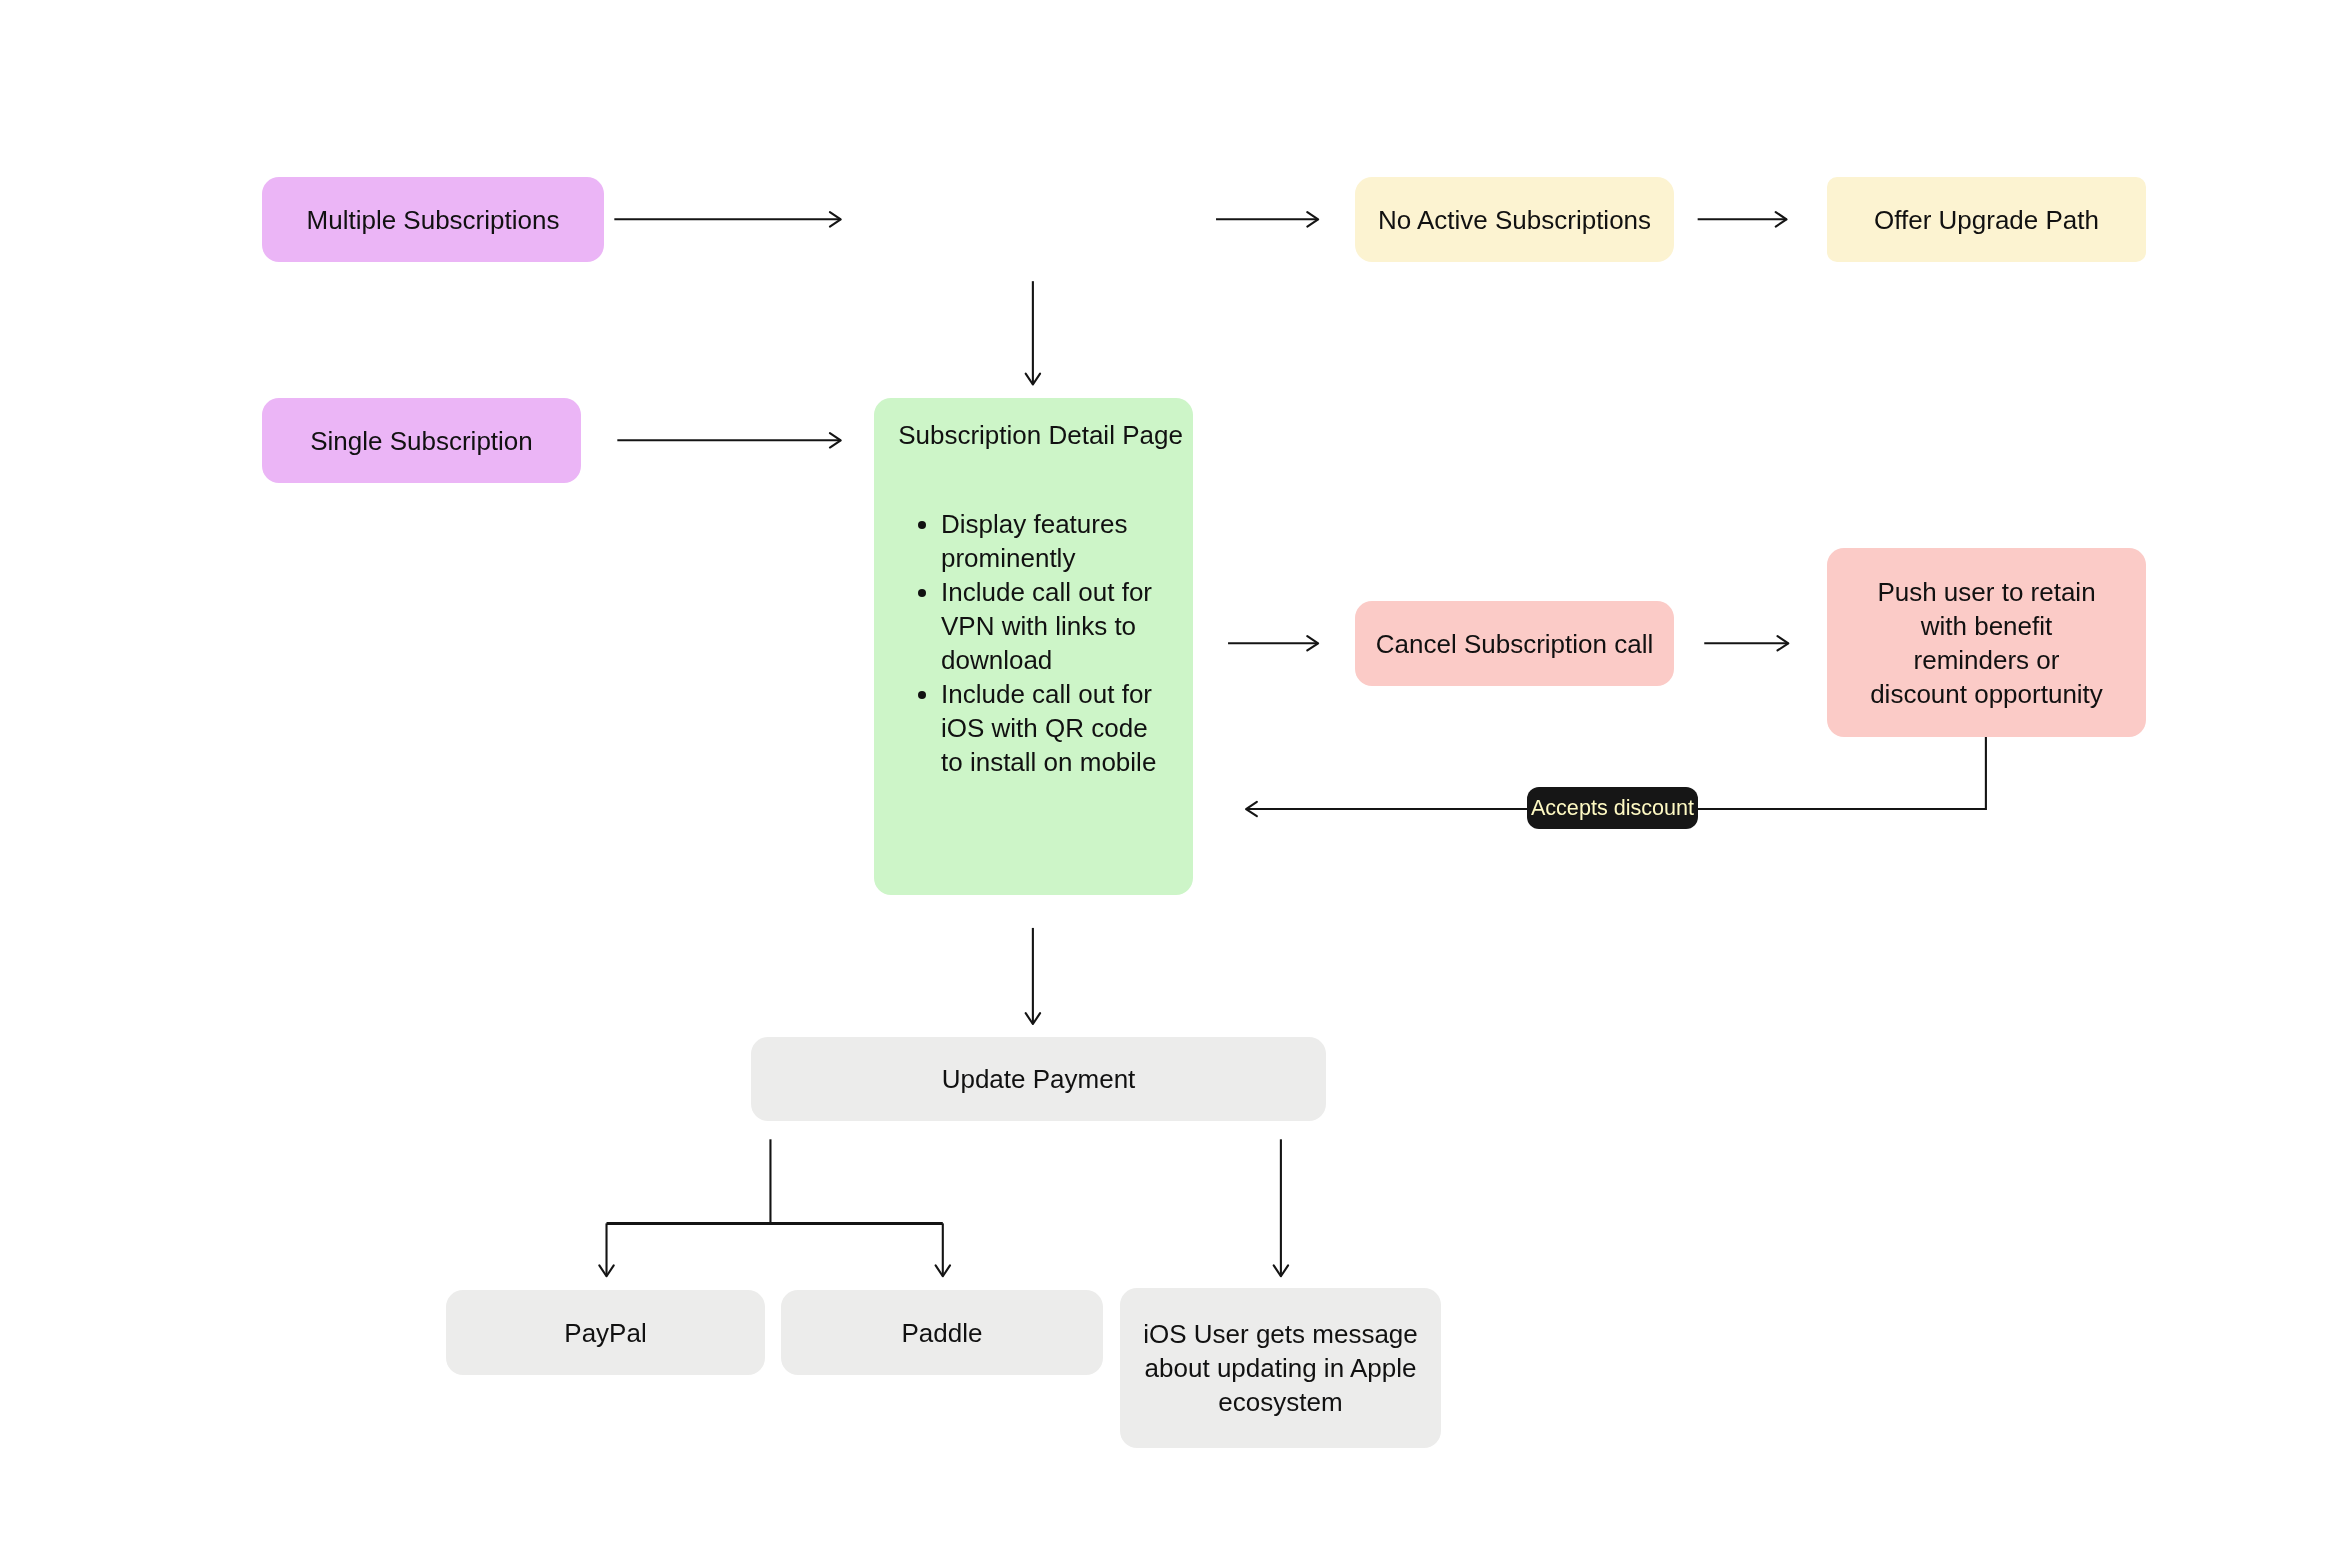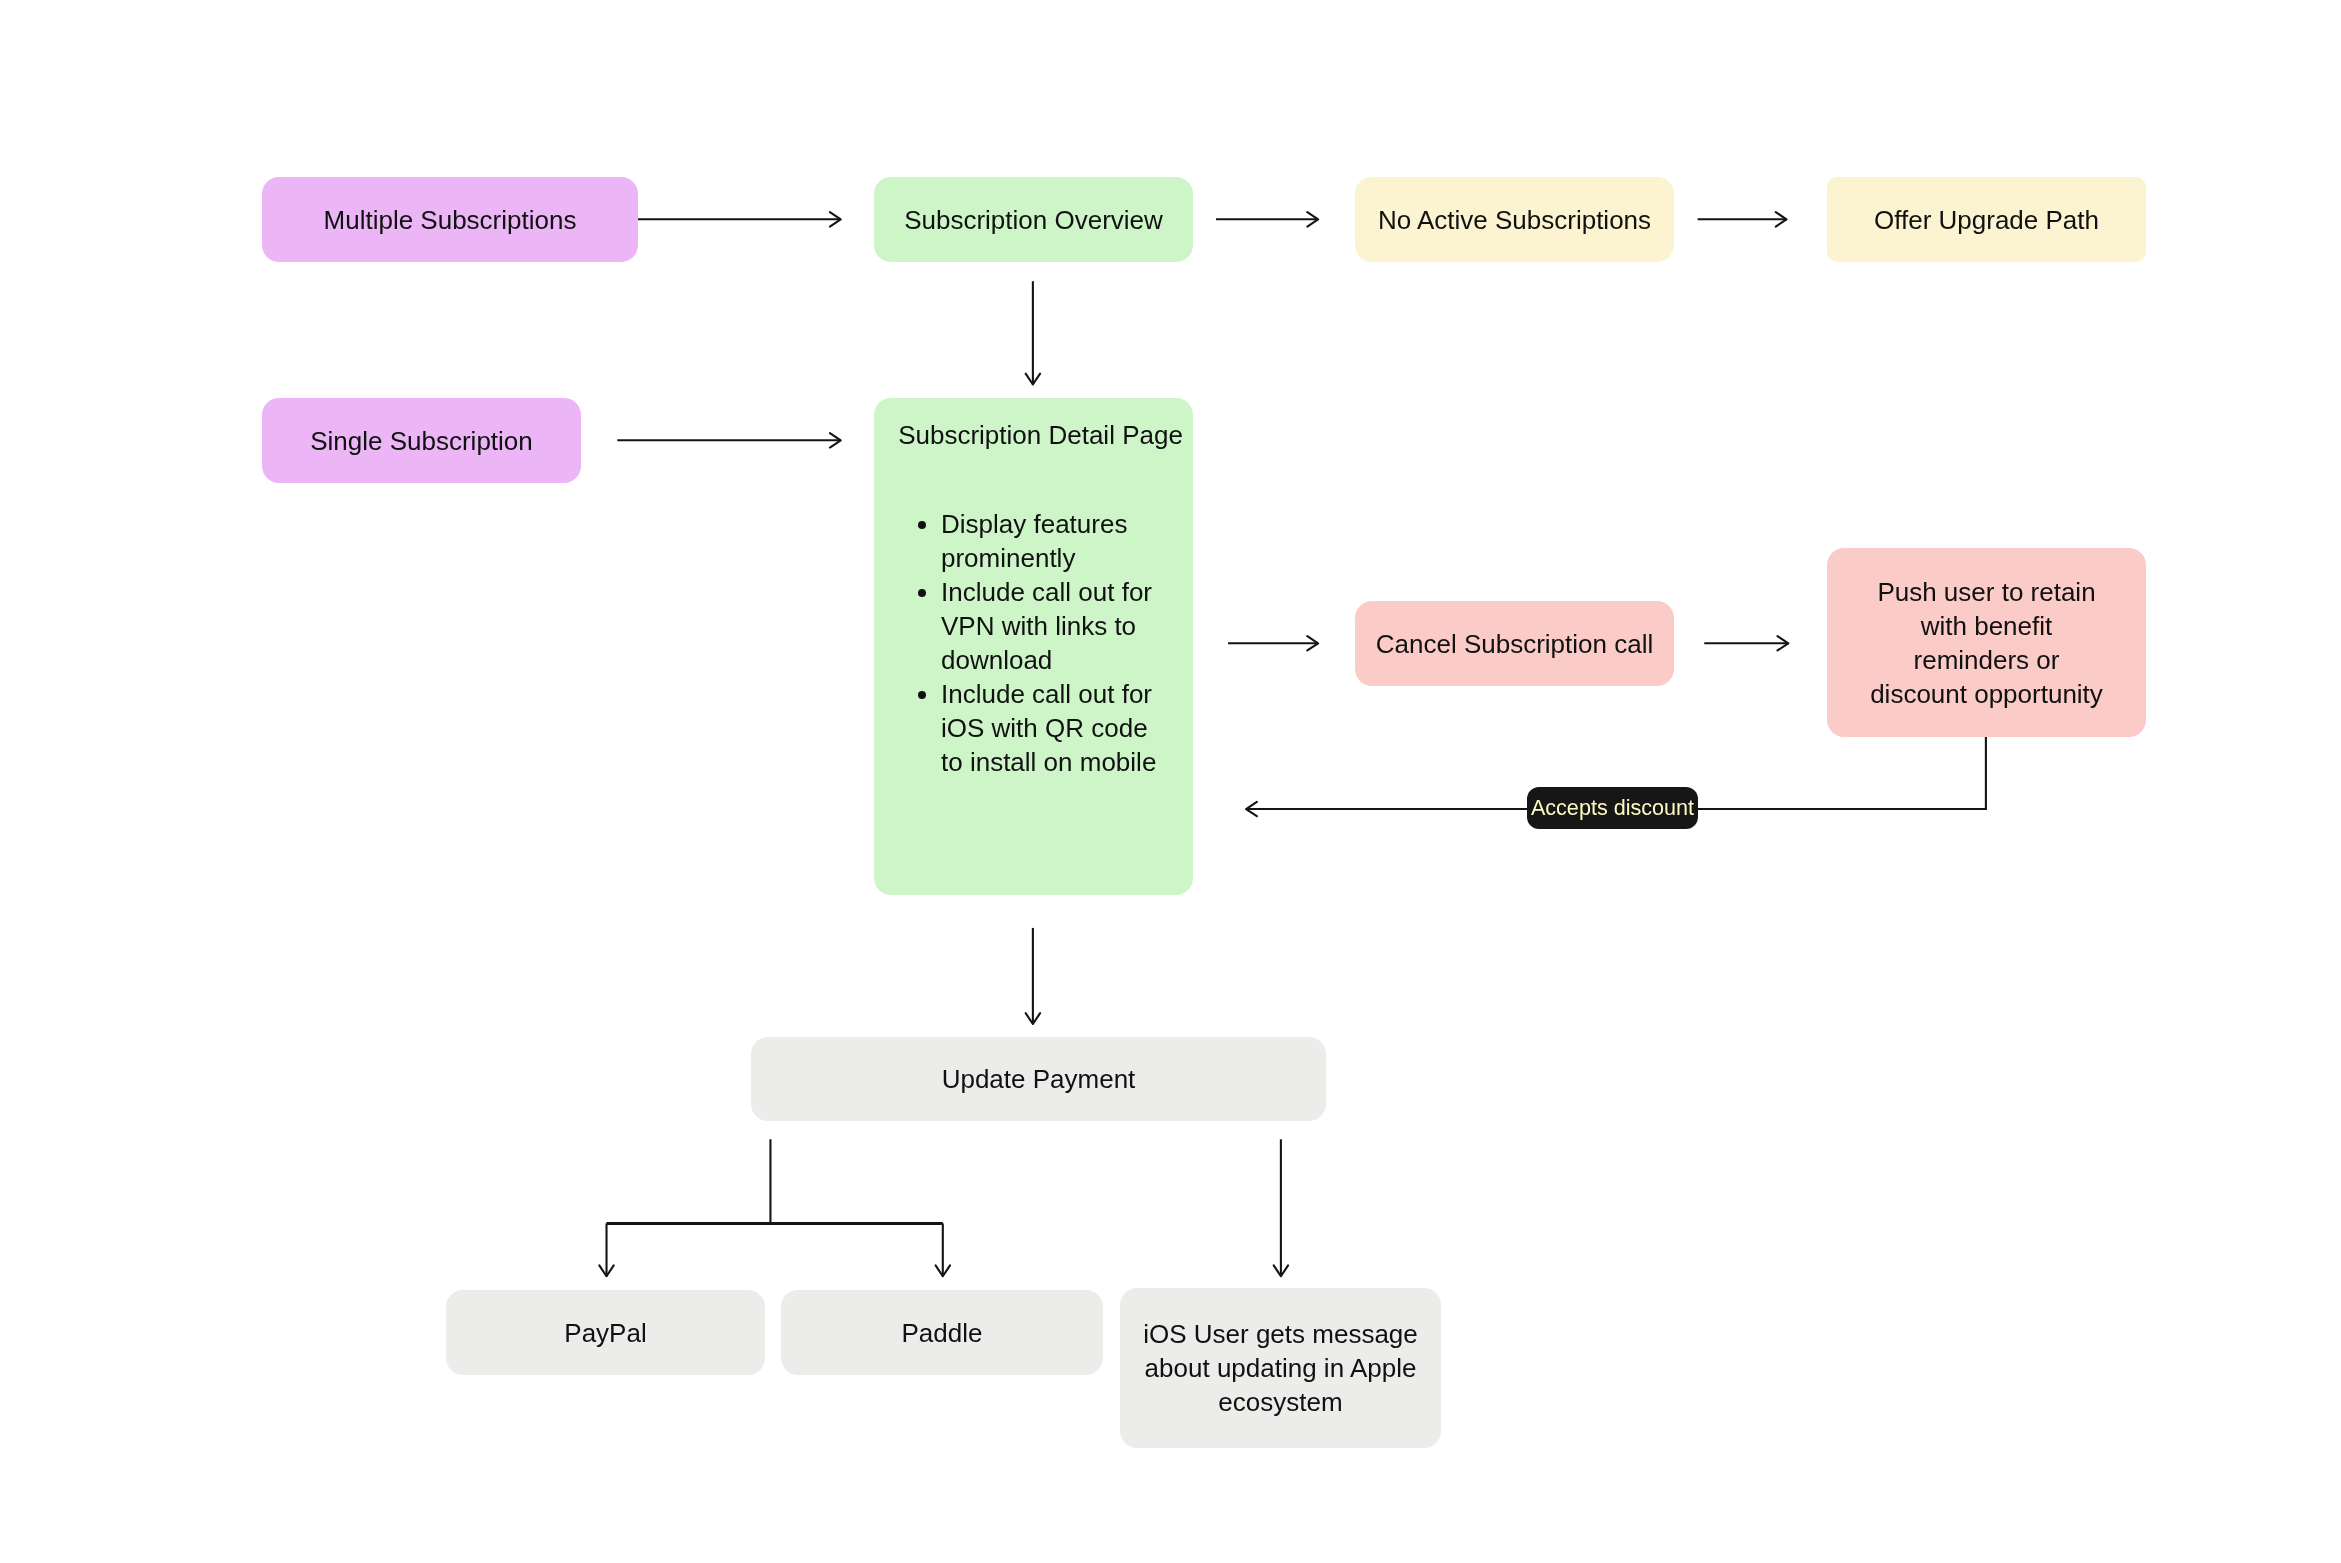--- a/index.html
+++ b/index.html
@@ -25,21 +25,21 @@
     line-height: 34px;
     box-sizing: border-box;
   }
   .purple { background: #EBB5F6; }
   .green  { background: #CDF5C8; }
   .yellow { background: #FCF3D1; }
   .pink   { background: #FBCBC7; }
   .gray   { background: #ECECEB; }
 
   
-  #n-multiple  { left: 262px;  top: 177px; width: 376px; height: 85px; }
+  #n-multiple  { left: 262px;  top: 177px; width: 342px; height: 85px; }
   #n-overview  { left: 874px; top: 177px; width: 319px; height: 85px; }
   #n-noactive  { left: 1355px; top: 177px; width: 319px; height: 85px; }
   #n-offer     { left: 1827px; top: 177px; width: 319px; height: 85px; border-radius: 10px; }
 
   
   #n-single    { left: 262px;  top: 398px; width: 319px; height: 85px; }
   #n-detail    {
     left: 874px; top: 398px; width: 319px; height: 497px;
     display: block; text-align: left;
   }
@@ -108,23 +108,20 @@
     <path class="edge edge-thick" d="M1010 2037 H1570"></path>
     <path class="edge" d="M1010 2037 V2125" marker-end="url(#arrow)"></path>
     <path class="edge" d="M1570 2037 V2125" marker-end="url(#arrow)"></path>
     <path class="edge" d="M2133 1897 V2125" marker-end="url(#arrow)"></path>
   </svg>
 
   <div class="node purple" id="n-multiple" style="background: rgb(235, 181, 246);">
     <span>Multiple Subscriptions</span>
   </div>
 
-  <div class="node green" id="n-overview" style="background: rgb(205, 245, 200);">
-    <span>Subscription Overview</span>
-  </div>
 
   <div class="node yellow" id="n-noactive" style="background: rgb(252, 243, 209);">
     <span>No Active Subscriptions</span>
   </div>
 
   <div class="node yellow" id="n-offer" style="background: rgb(252, 243, 209);">
     <span>Offer Upgrade Path</span>
   </div>
 
   <div class="node purple" id="n-single" style="background: rgb(235, 181, 246);">

